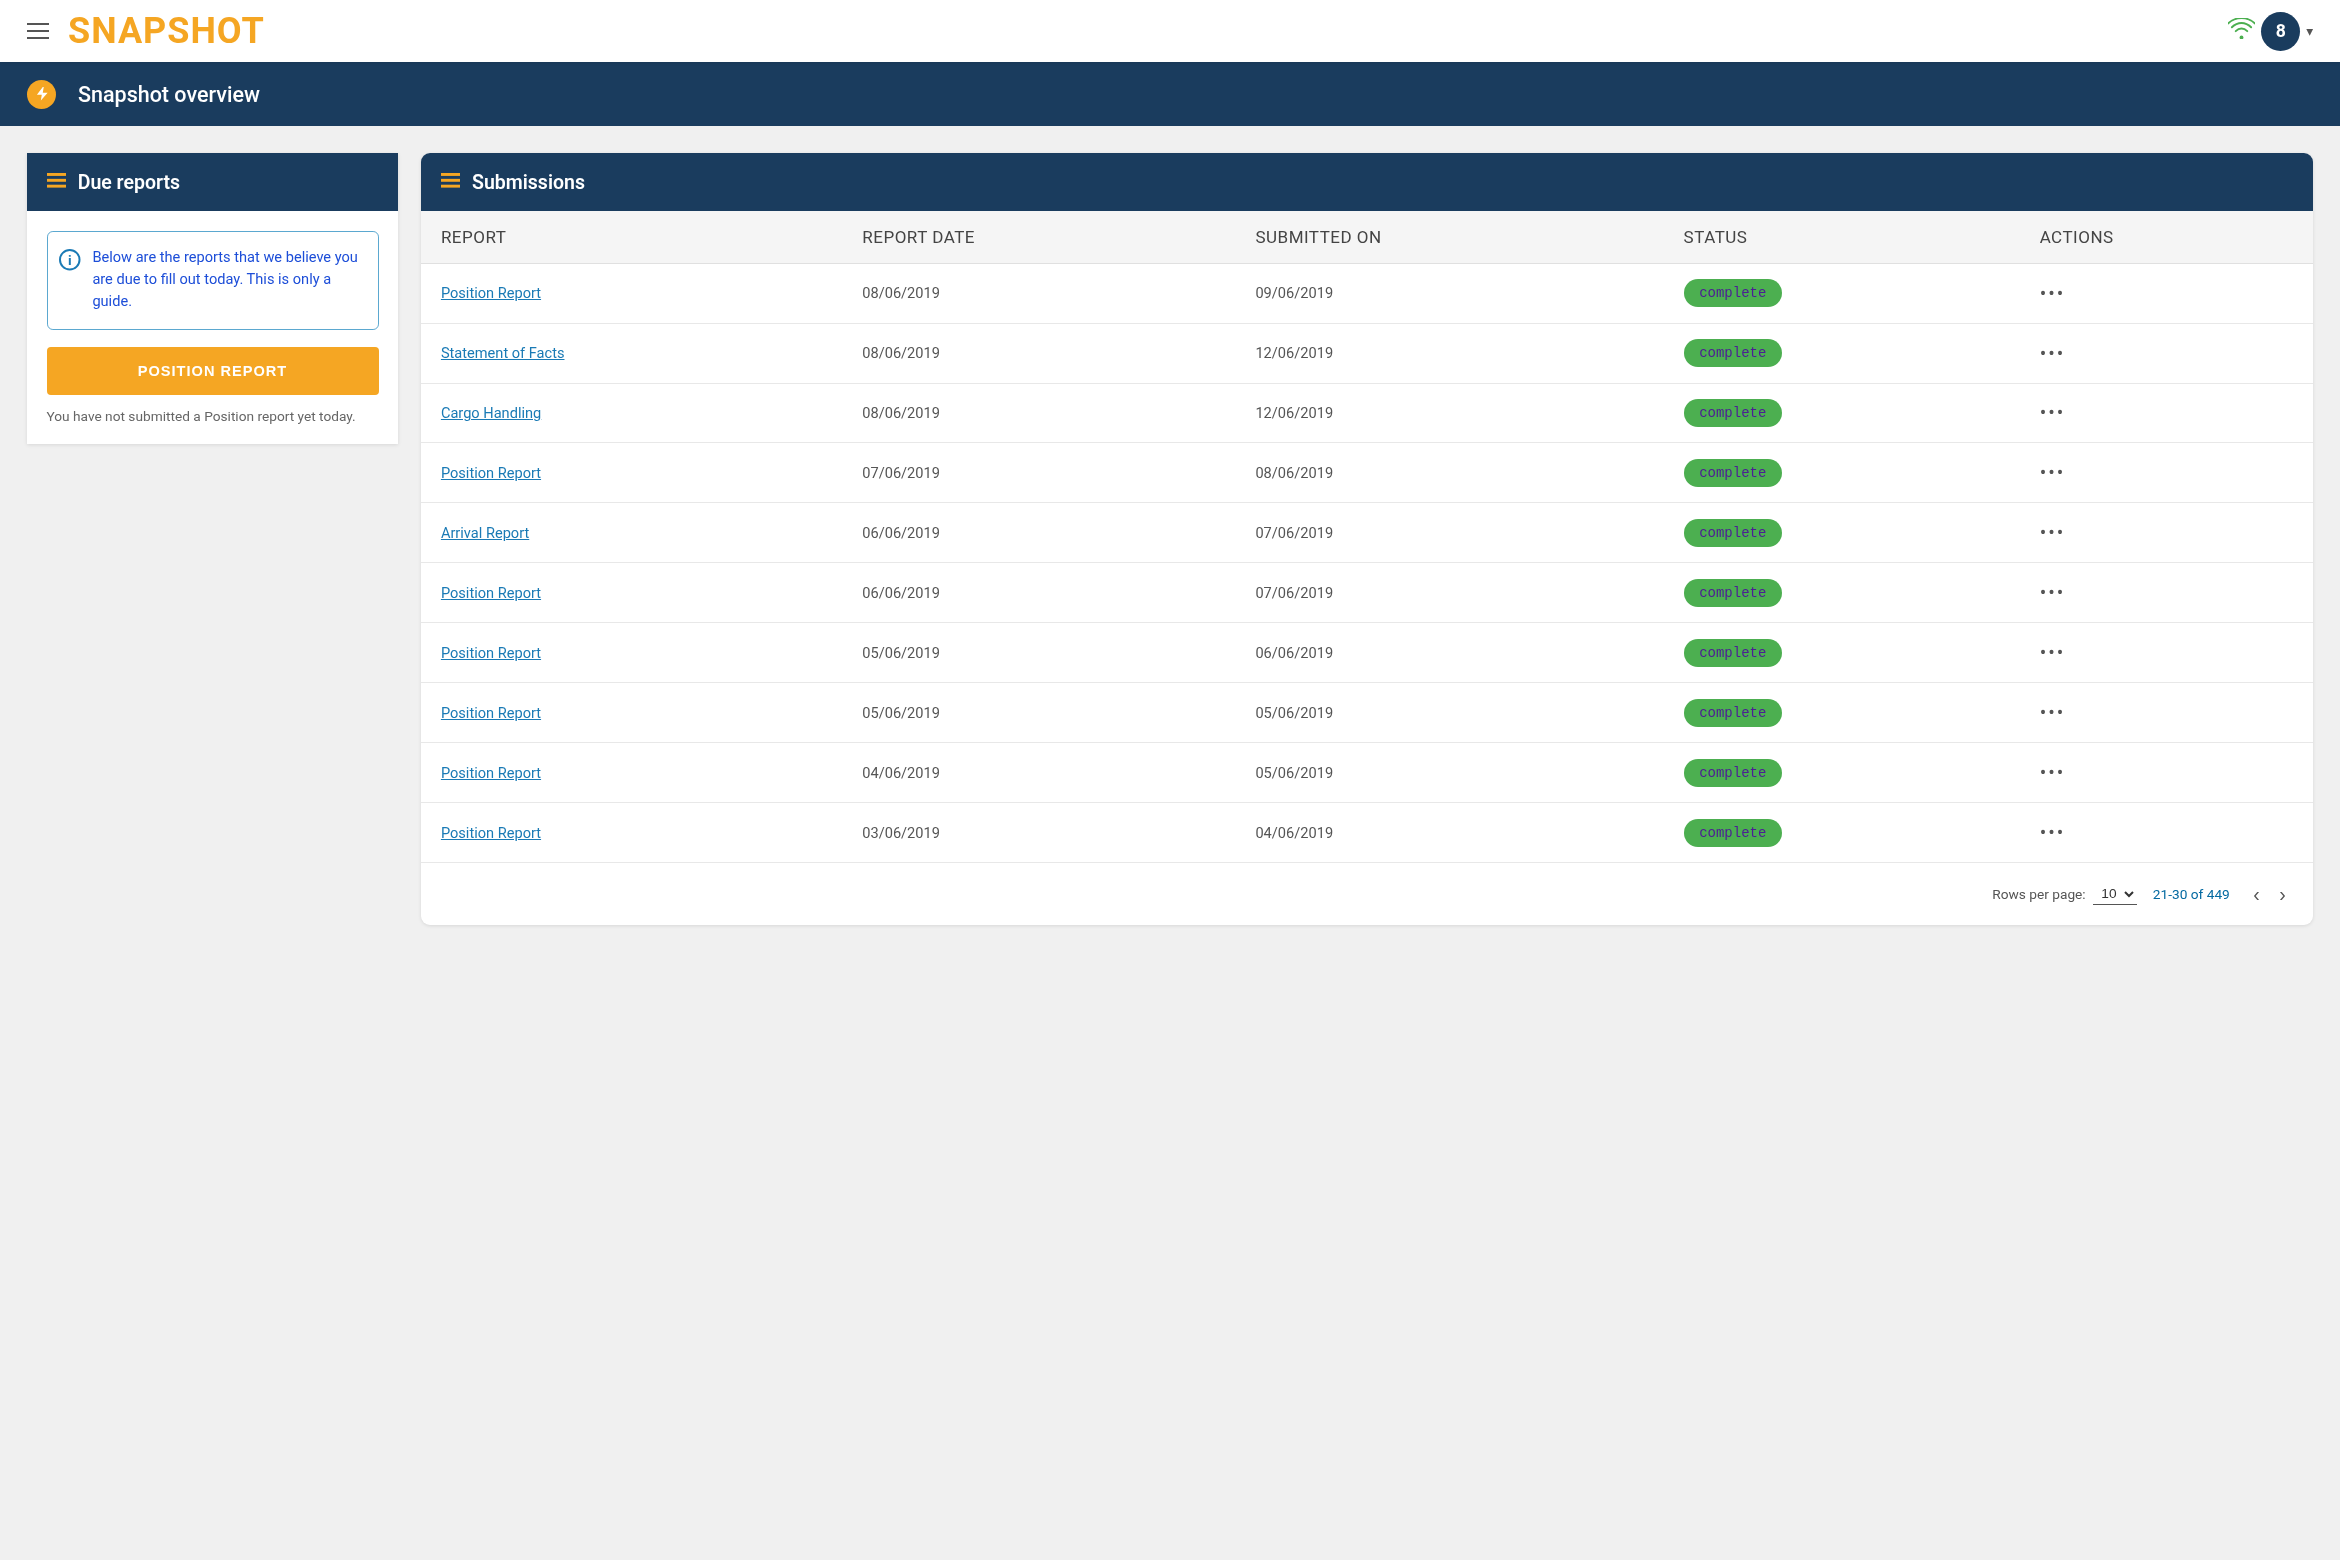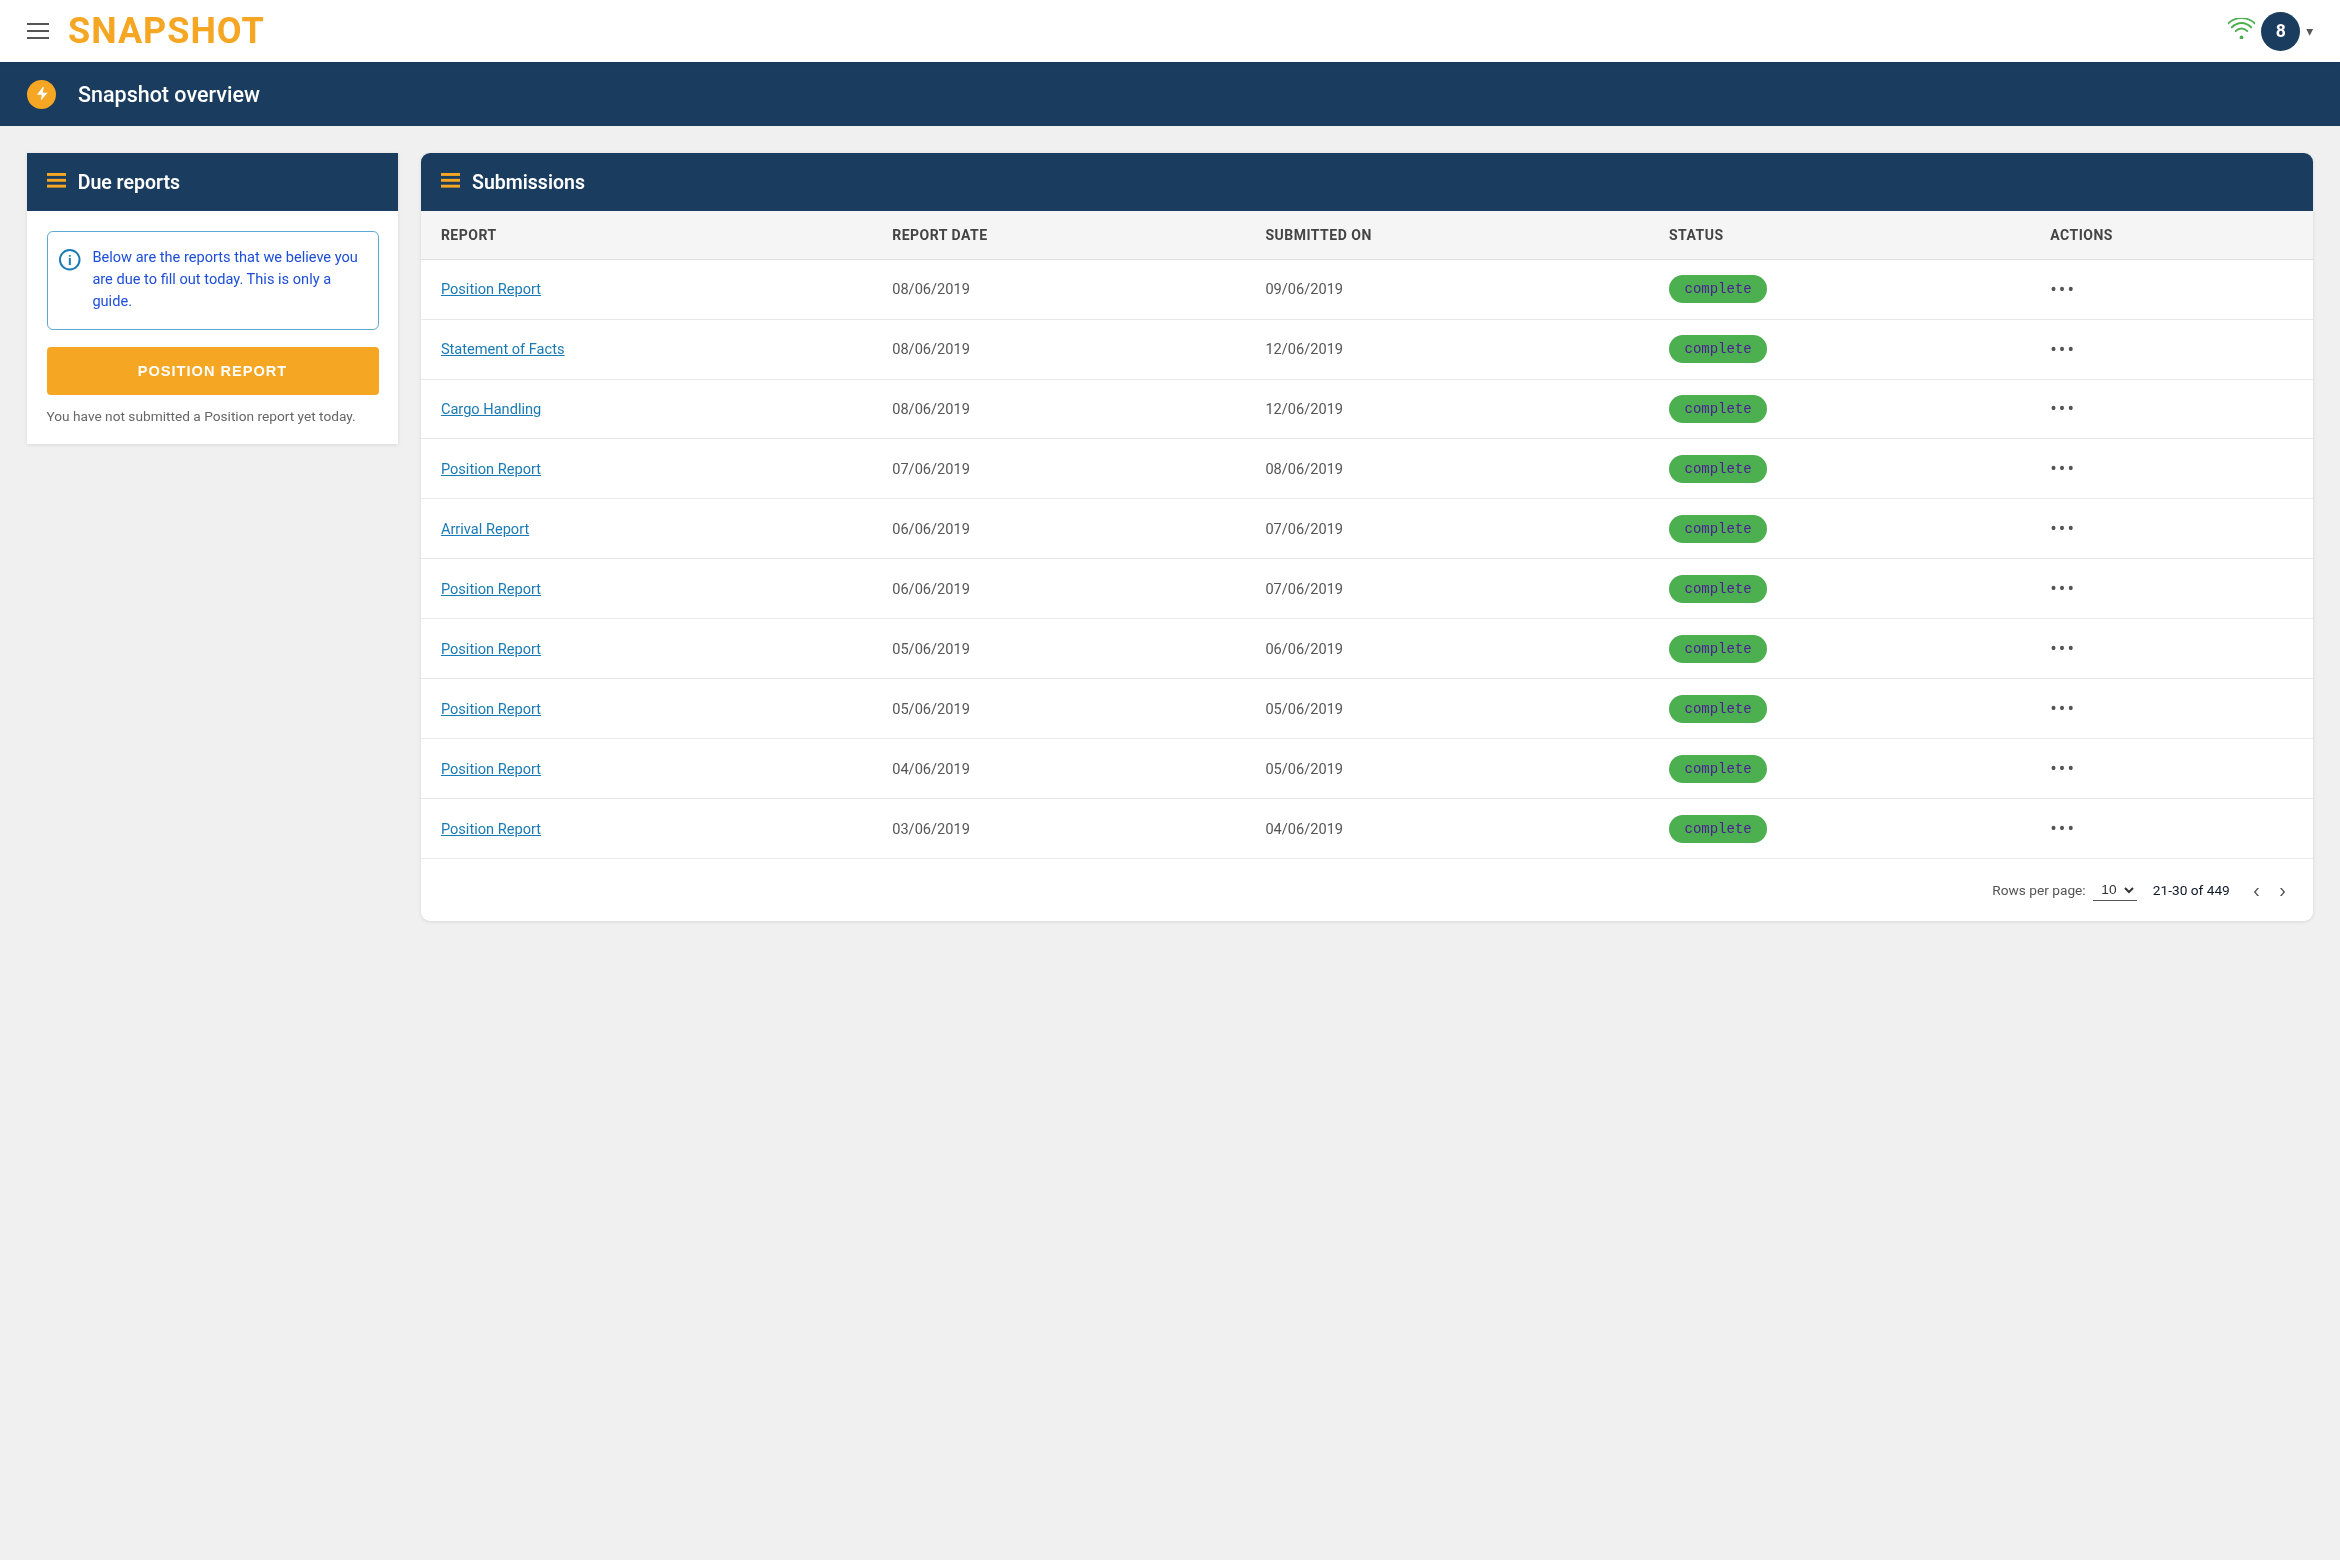--- a/index.html
+++ b/index.html
@@ -183,22 +183,22 @@
     table {
       width: 100%;
       border-collapse: collapse;
     }
     thead tr {
       background: #f5f5f5;
     }
     thead th {
       padding: 15.6px 19.5px;
       text-align: left;
-      font-size: 14px;
-      font-weight: 700;
+      font-size: 17px;
+      font-weight: 400;
       color: #444;
       letter-spacing: 0.5px;
       text-transform: uppercase;
       border-bottom: 1px solid #e0e0e0;
     }
     tbody tr {
       border-bottom: 1px solid #e8e8e8;
     }
     tbody tr:last-child {
       border-bottom: none;
@@ -249,21 +249,21 @@
     .rows-select {
       border: none;
       border-bottom: 1px solid #555;
       background: transparent;
       font-size: 13.7px;
       color: #333;
       cursor: pointer;
       padding: 2px 3.9px;
     }
     .page-info {
-      color: #0f172a;
+      color: #0369a1;
       font-size: 13.7px;
     }
     .page-nav {
       display: flex;
       gap: 3.9px;
     }
     .page-btn {
       background: none;
       border: none;
       cursor: pointer;

